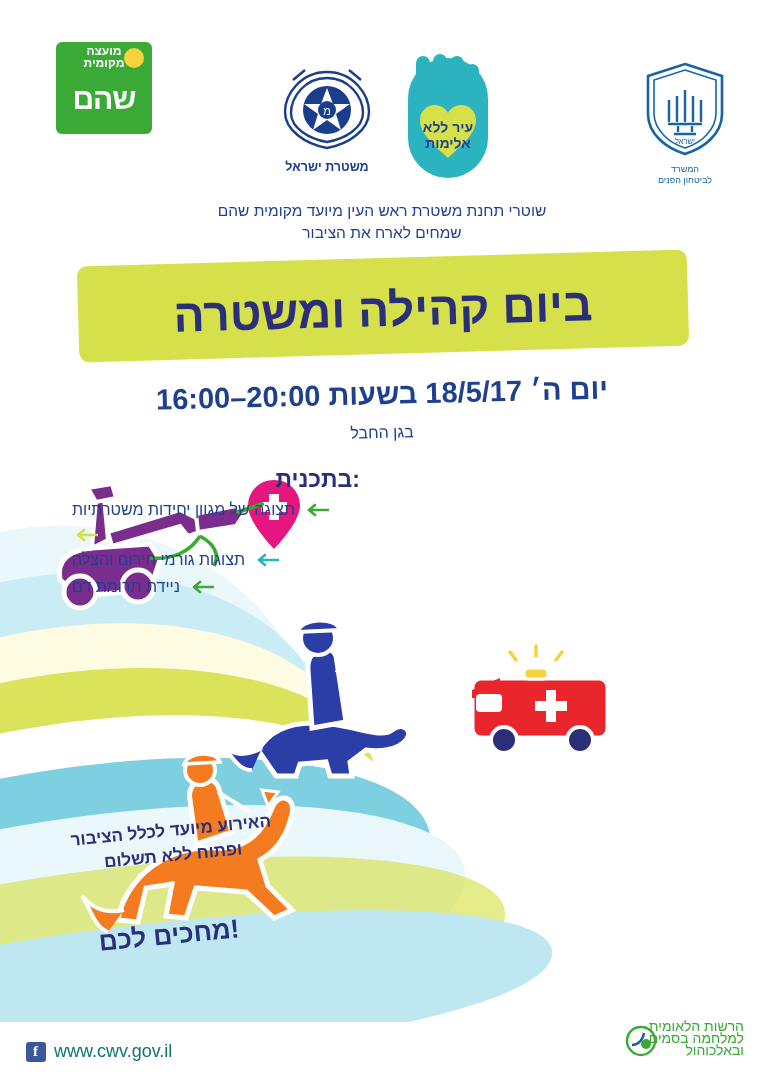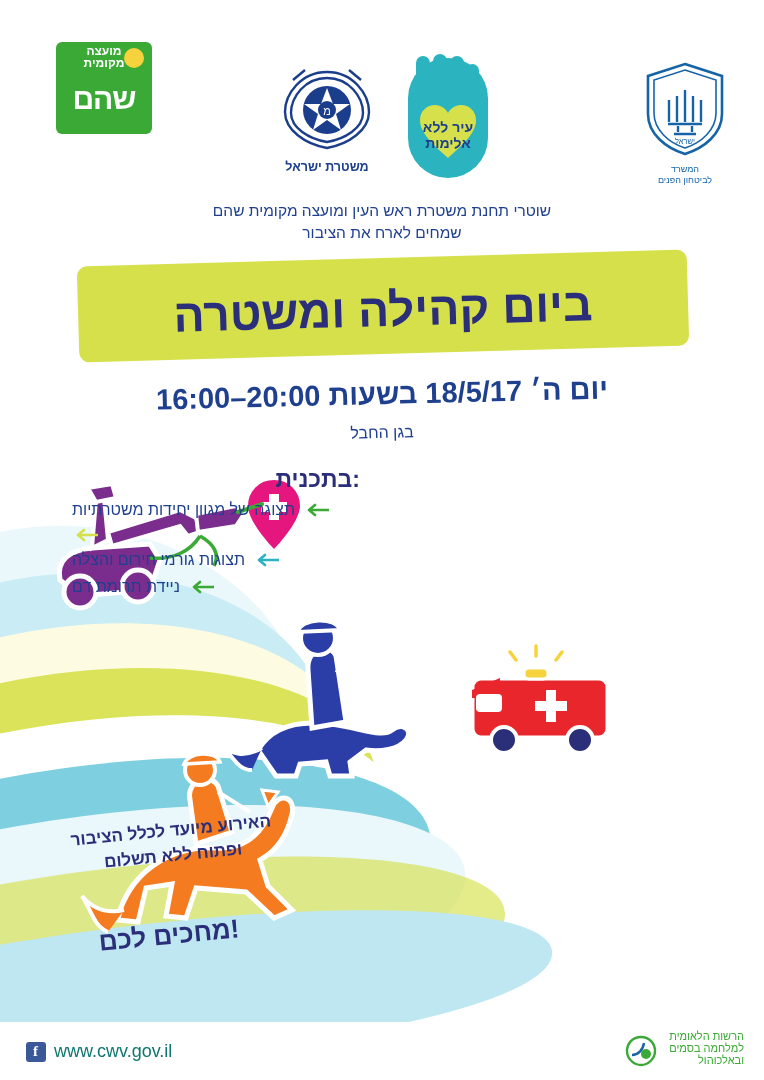--- a/index.html
+++ b/index.html
@@ -69,21 +69,21 @@
      color:#2b2f7a;font-size:17px;line-height:25px;font-weight:bold;
      transform:rotate(-5.5deg);z-index:7;}
   .slogan-sub{position:absolute;top:920px;right:470px;width:250px;text-align:center;
      color:#2b2f7a;font-size:26px;font-weight:bold;transform:rotate(-5.5deg);z-index:7;}
 
   
   .footer{position:absolute;left:0;bottom:0;width:764px;height:58px;background:#ffffff;z-index:8;}
   .fb{position:absolute;left:26px;bottom:18px;width:20px;height:20px;background:#3b5998;border-radius:3px;}
   .fb span{color:#fff;font-size:15px;font-weight:bold;position:absolute;left:7px;top:1px;font-family:"Liberation Serif",serif;}
   .site{position:absolute;left:54px;bottom:18px;color:#0f766e;font-size:18px;direction:ltr;}
-  .nat-auth{position:absolute;right:20px;bottom:14px;text-align:right;color:#3aa935;font-size:11px;line-height:12px;}
+  .nat-auth{position:absolute;right:20px;bottom:24px;text-align:right;color:#3aa935;font-size:14px;line-height:12px;}
 </style>
 </head>
 <body>
 
 <div class="poster">
 
   <svg class="bg-swoosh" viewBox="0 0 764 600" preserveAspectRatio="none">
     <path d="M-30,100 C160,40 330,180 300,300 C270,420 60,430 10,520 L-30,600 Z" fill="#eaf7fb"></path>
     <path d="M-30,150 C180,90 360,200 320,320 C285,430 70,450 20,560 L-30,600 Z" fill="#c9ecf5"></path>
     <path d="M-30,205 C200,140 390,230 345,345 C305,450 95,470 45,580 L-30,600 Z" fill="#fdfbe2"></path>
@@ -154,21 +154,21 @@
         <text x="45" y="84" font-size="7.5" fill="#1663a8" text-anchor="middle" font-family="Liberation Sans, sans-serif">ישראל</text>
       </svg>
       <div class="cap">
         <div>המשרד</div>
         <div>לביטחון הפנים</div>
       </div>
     </div>
   </div>
 
   <div class="intro">
-    <div>שוטרי תחנת משטרת ראש העין ומועצה מקומית שהם</div>
+    <div>שוטרי תחנת משטרת ראש העין מיועד מקומית שהם</div>
     <div>שמחים לארח את הציבור</div>
   </div>
 
   <div class="title-band"></div>
   <div class="title-text">ביום קהילה ומשטרה</div>
 
   <div class="date-line">יום ה׳ 18/5/17 בשעות 20:00–16:00</div>
   <div class="place-line">בגן החבל</div>
 
   <svg class="art" viewBox="0 0 764 600">

